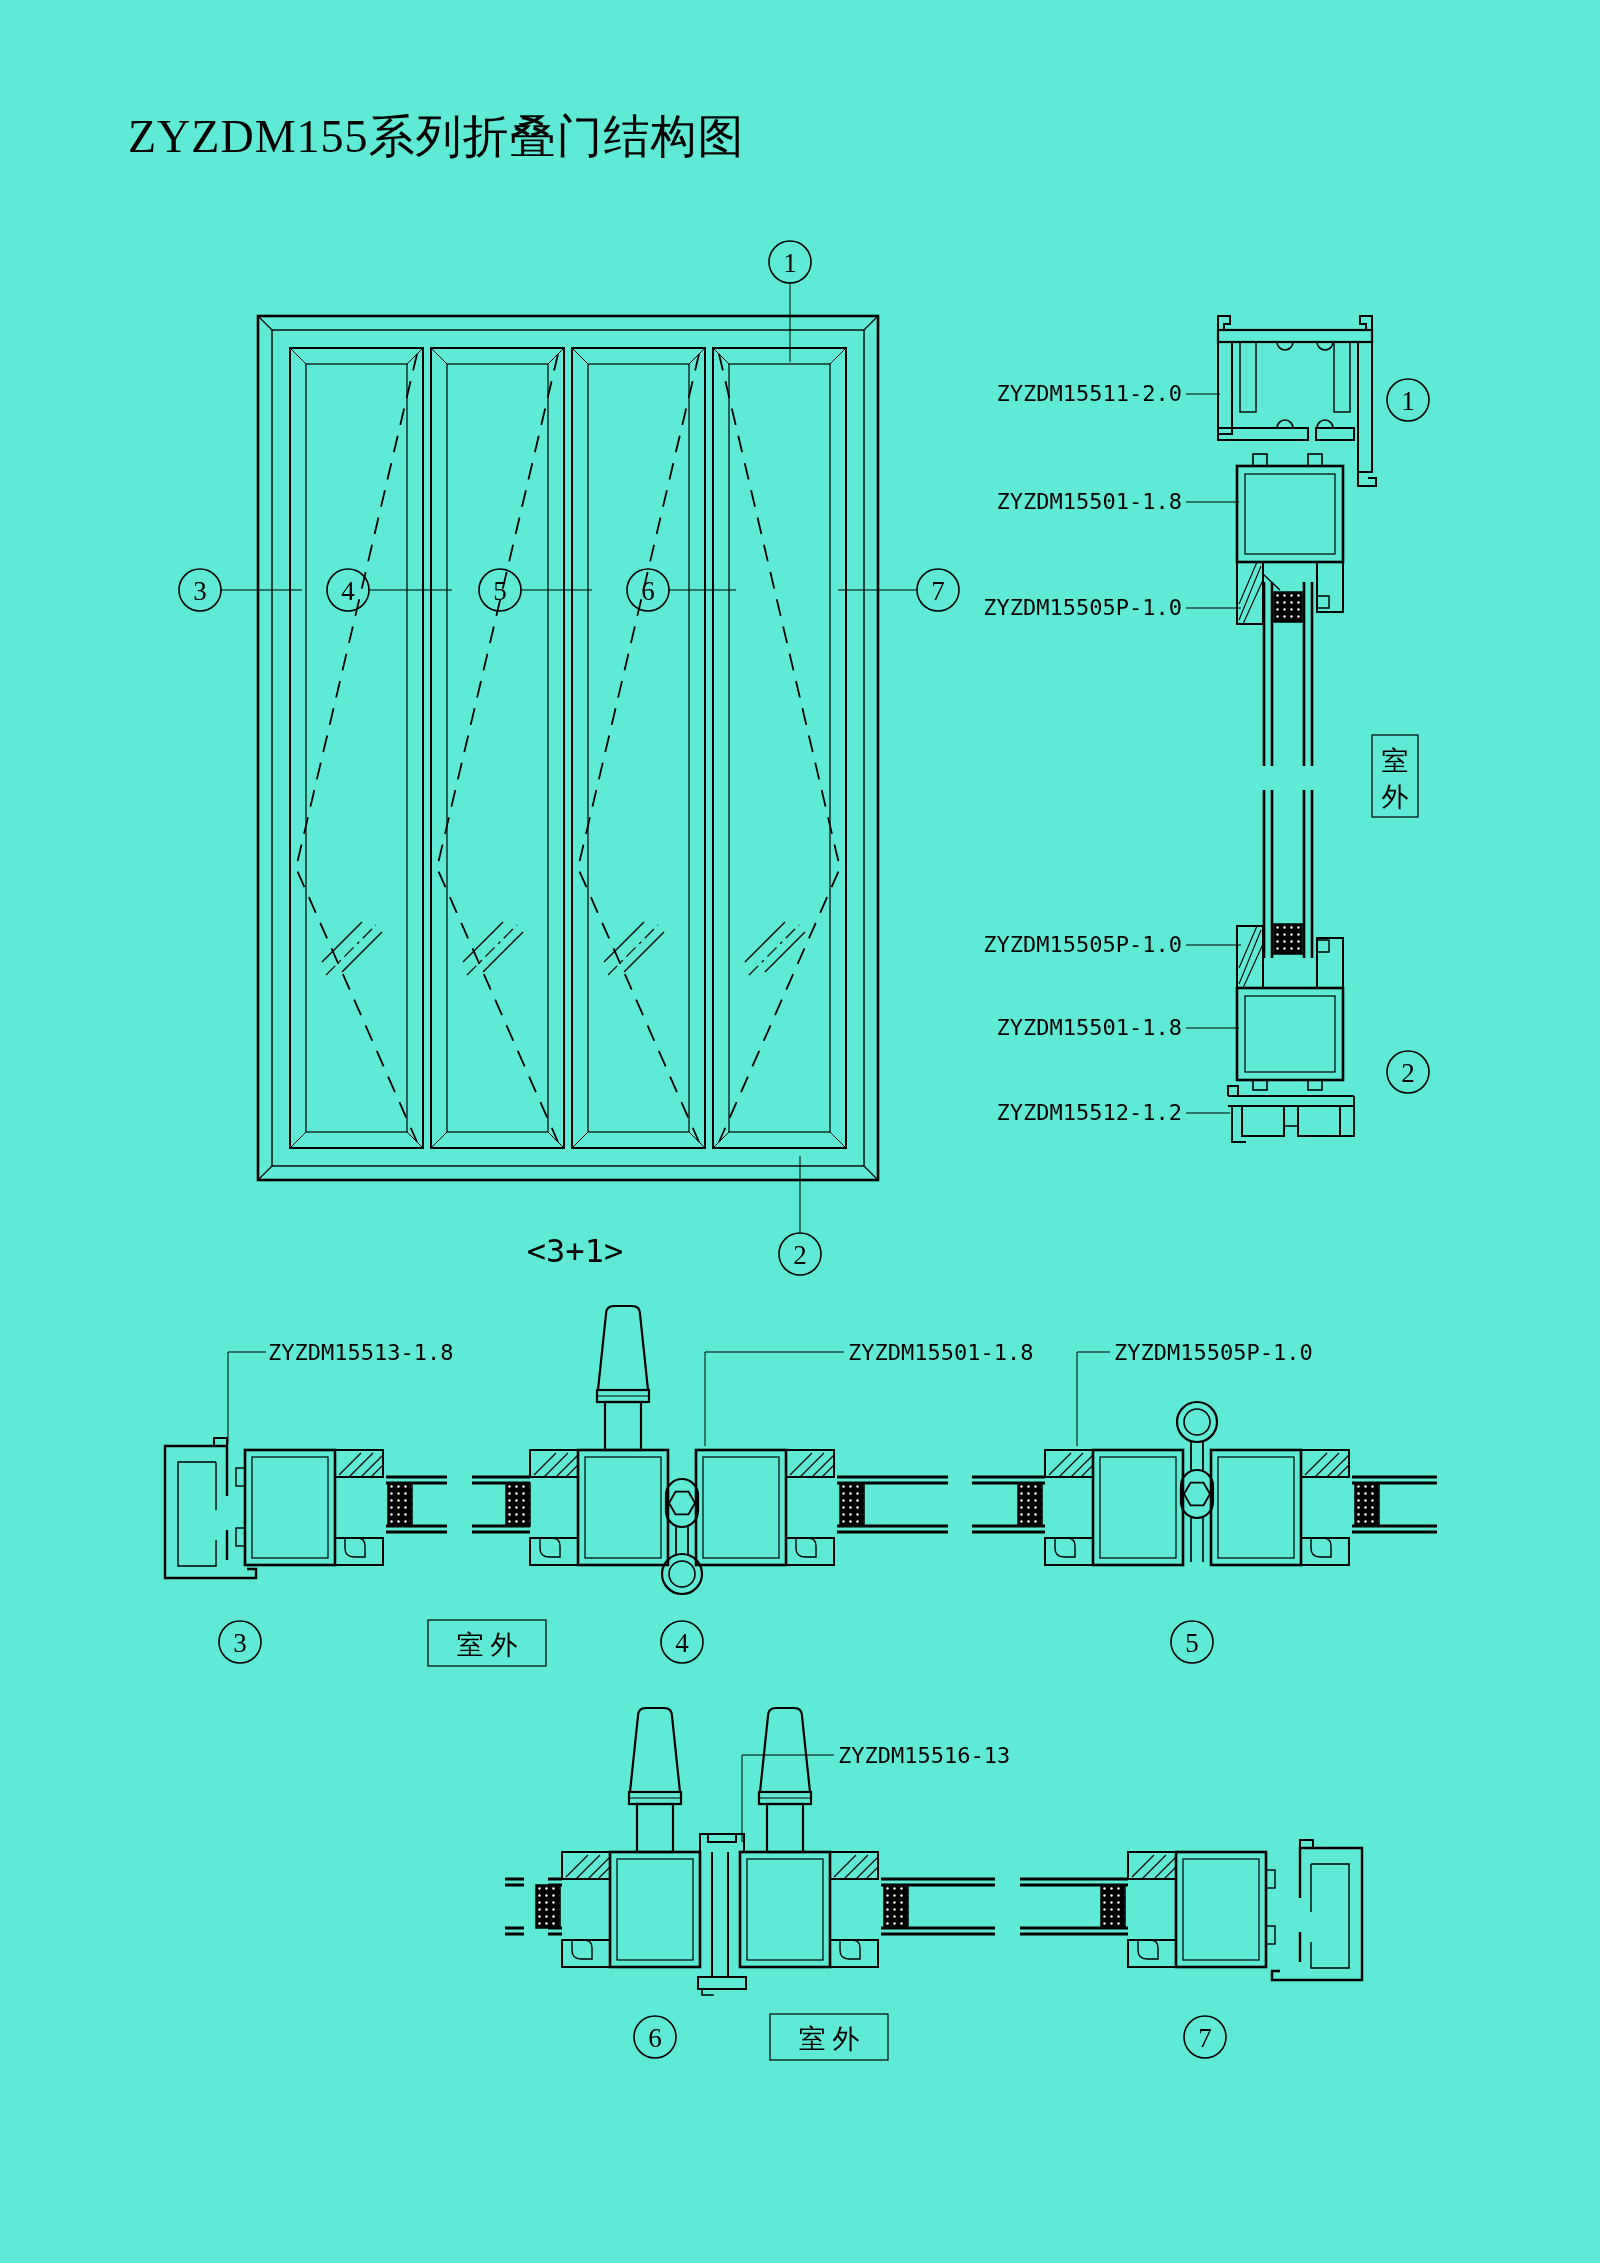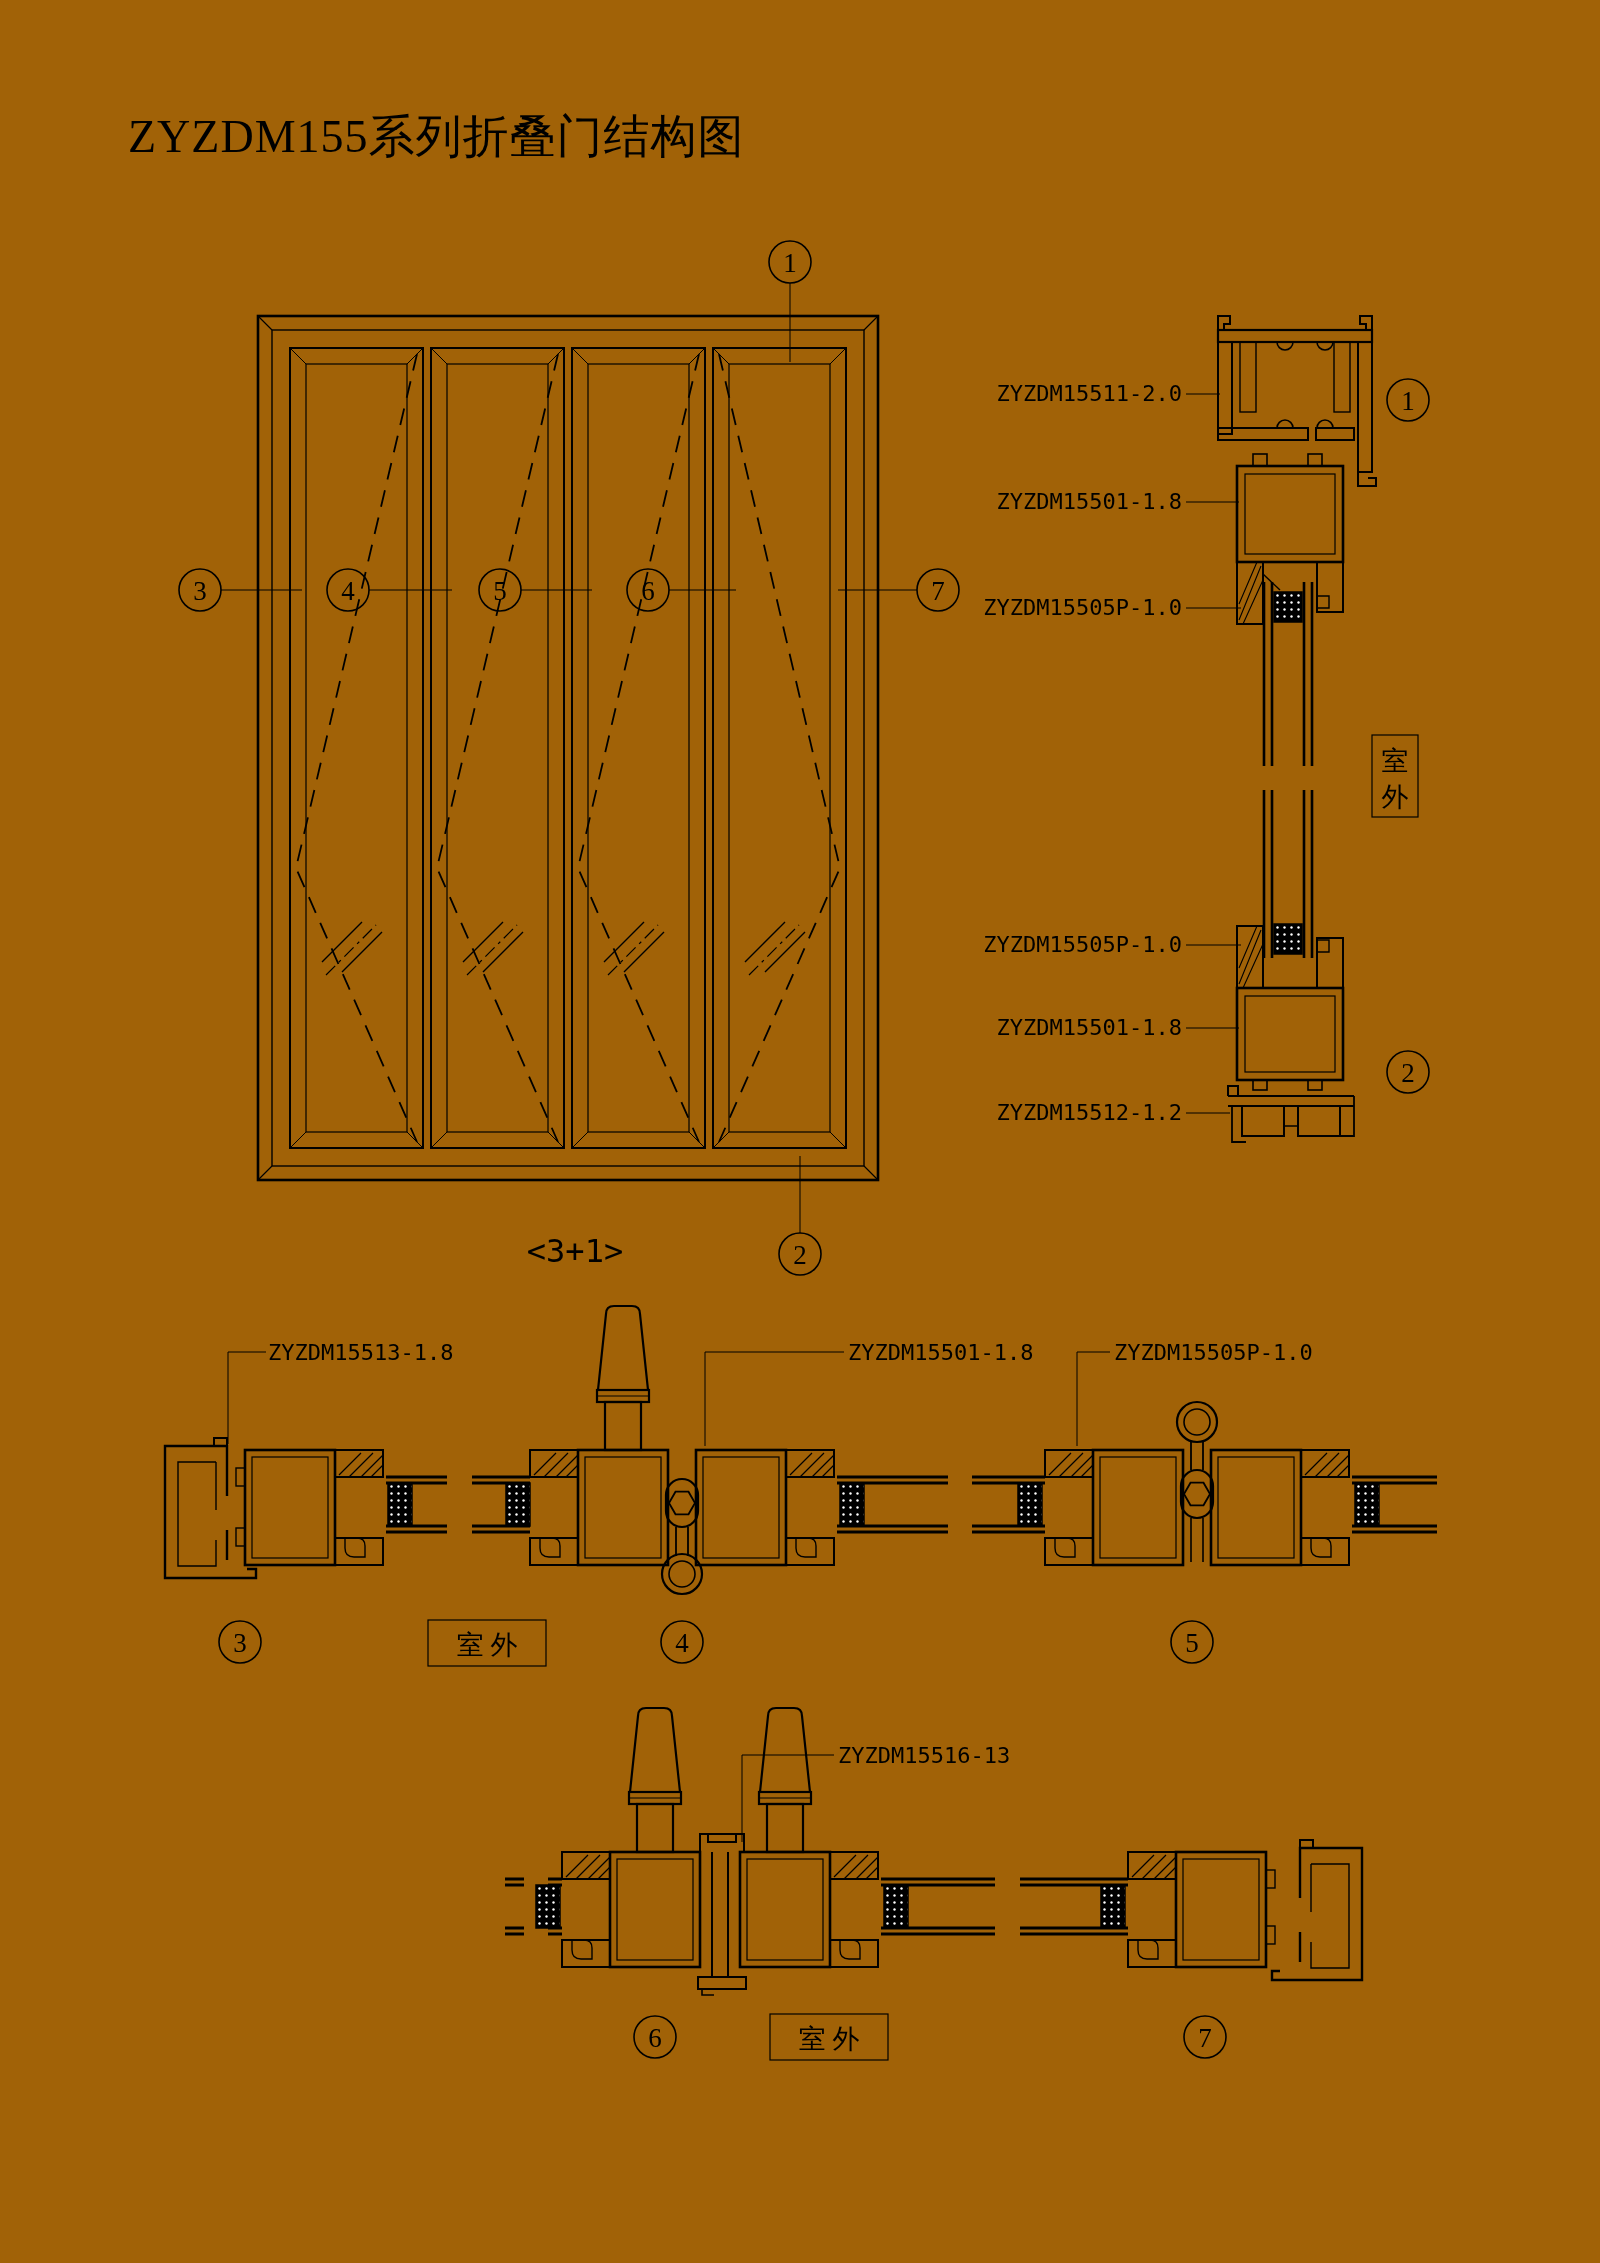--- a/index.html
+++ b/index.html
@@ -1,16 +1,16 @@
 <!DOCTYPE html>
 <html><head>
 <meta charset="utf-8">
 <style>
   html,body{margin:0;padding:0;background:#ffffff;}
-  .page{width:1600px;height:2263px;background:#a16207;position:relative;font-family:"Liberation Serif",serif;}
+  .page{width:1600px;height:2263px;background:#5eead4;position:relative;font-family:"Liberation Serif",serif;}
   svg{display:block;}
   .ln{stroke:#000;fill:none;}
   .t-title{font-family:"Liberation Serif",serif;font-size:46px;fill:#000;letter-spacing:1px;}
   .t-label{font-family:"DejaVu Sans Mono",monospace;font-size:22px;fill:#000;}
   .t-circ{font-family:"Liberation Serif",serif;font-size:27px;fill:#000;}
   .t-cjk{font-family:"Liberation Serif",serif;font-size:27px;fill:#000;}
   .t-cap{font-family:"DejaVu Sans Mono",monospace;font-size:32px;fill:#000;}
 </style>
 </head>
 <body>

